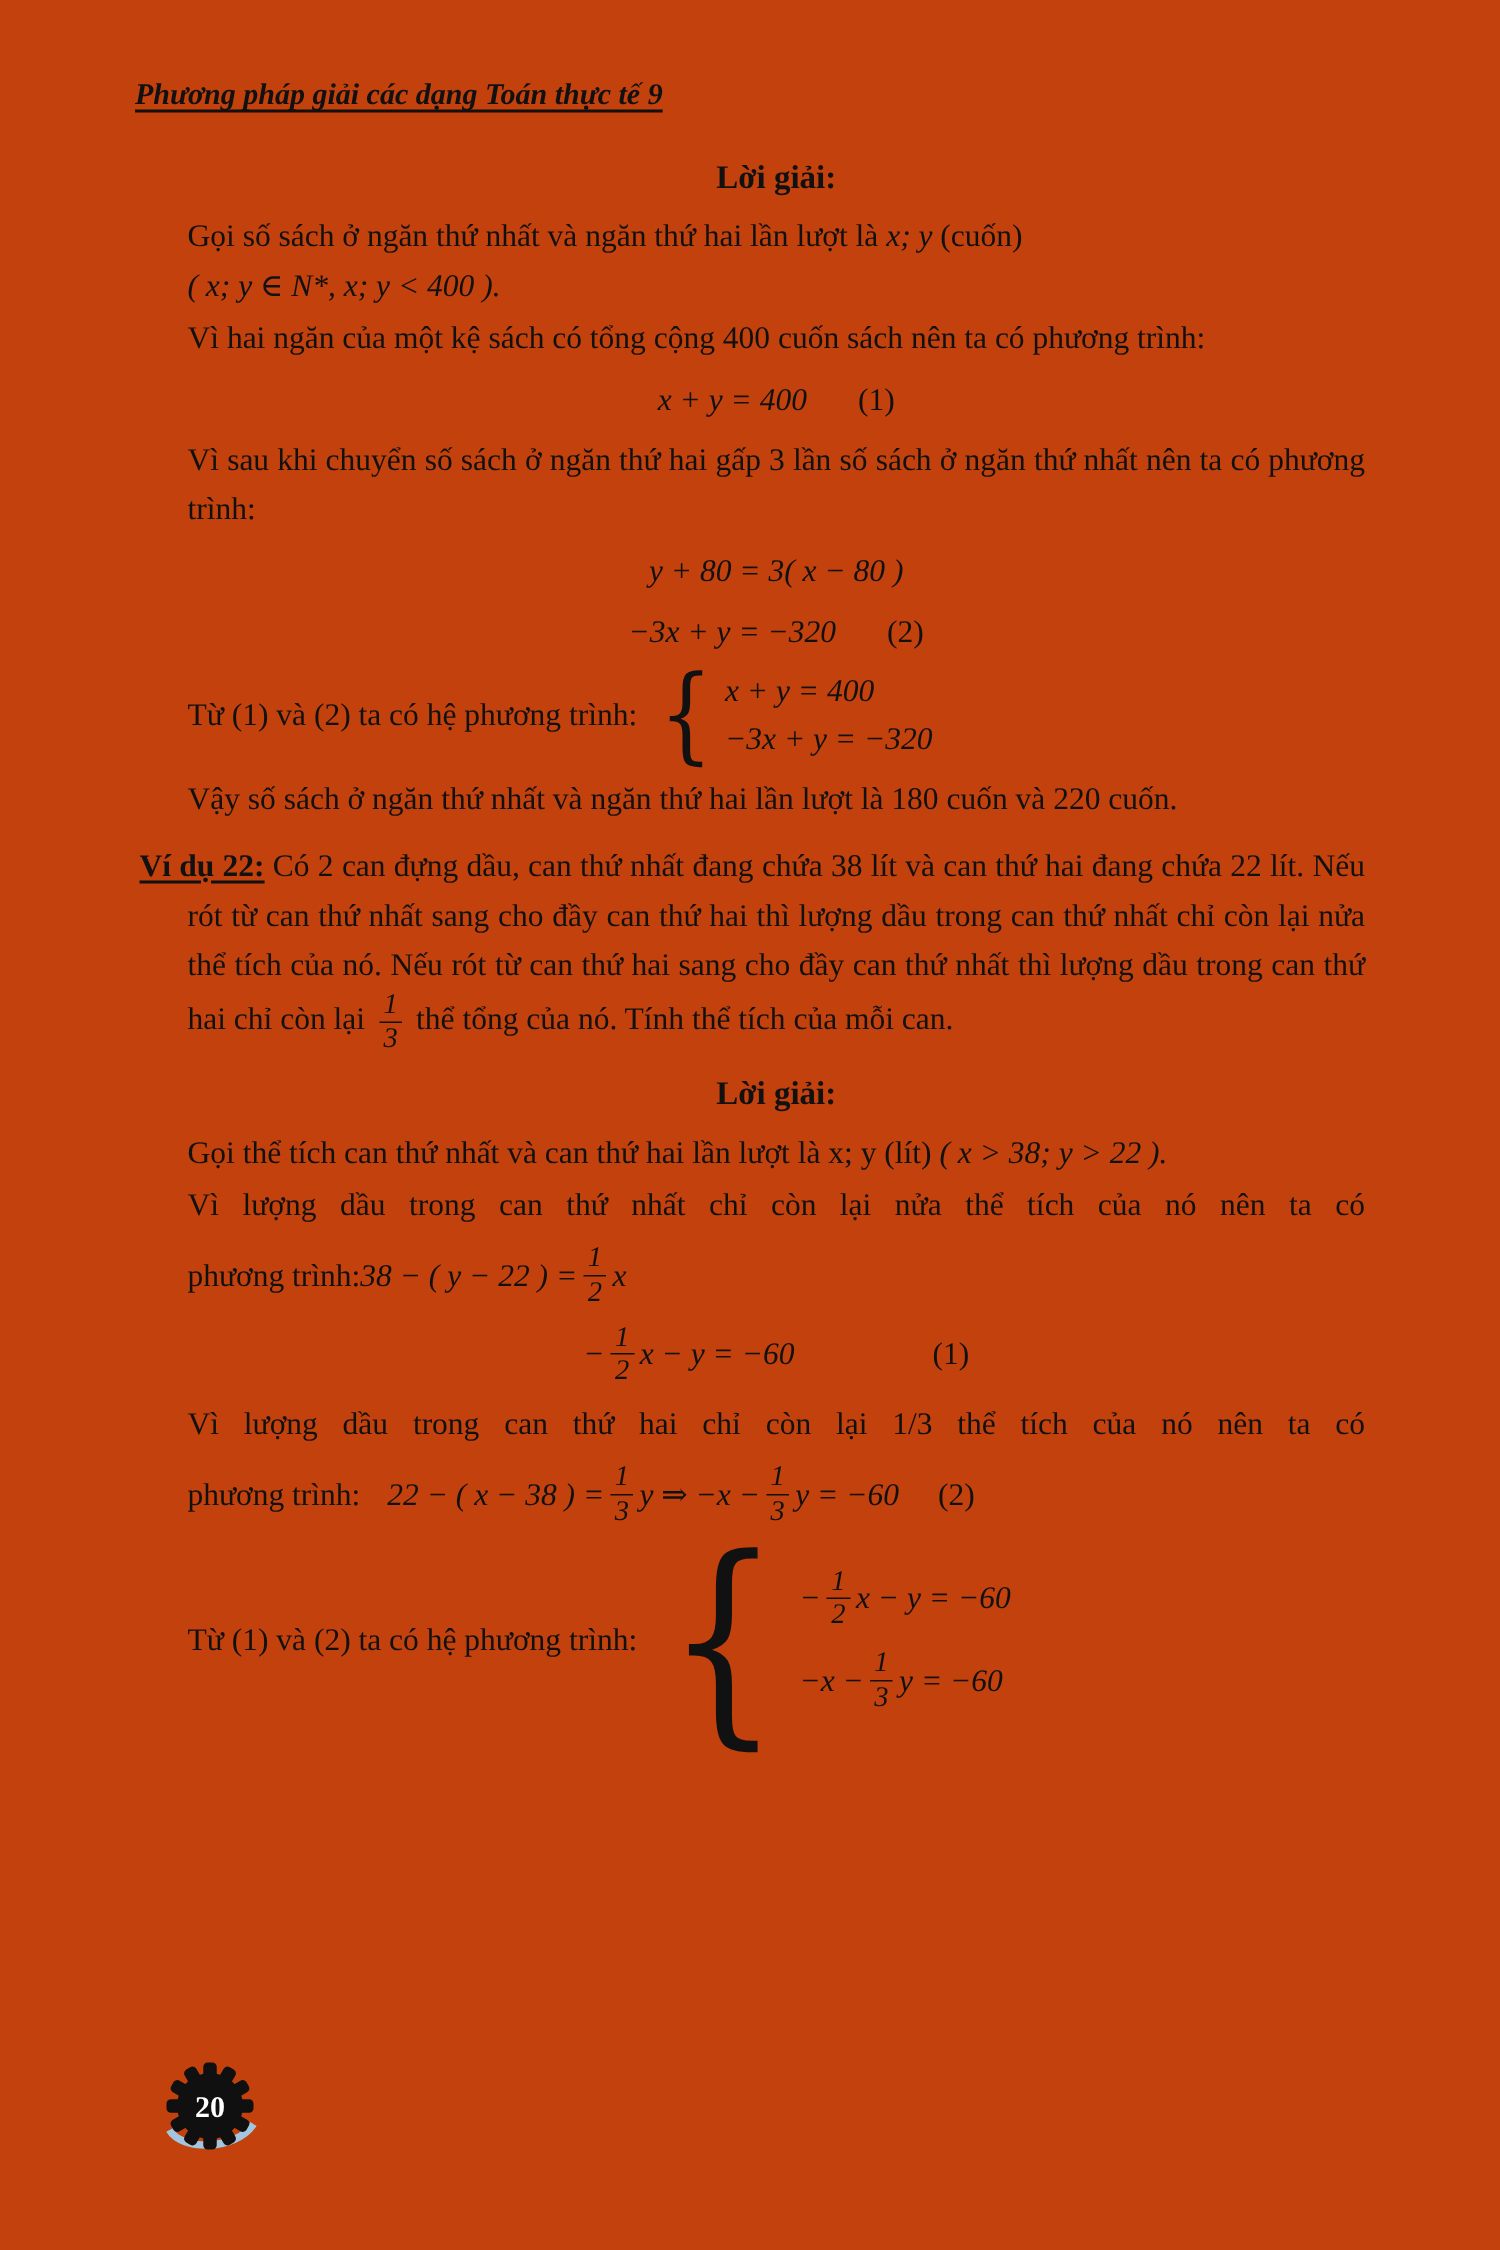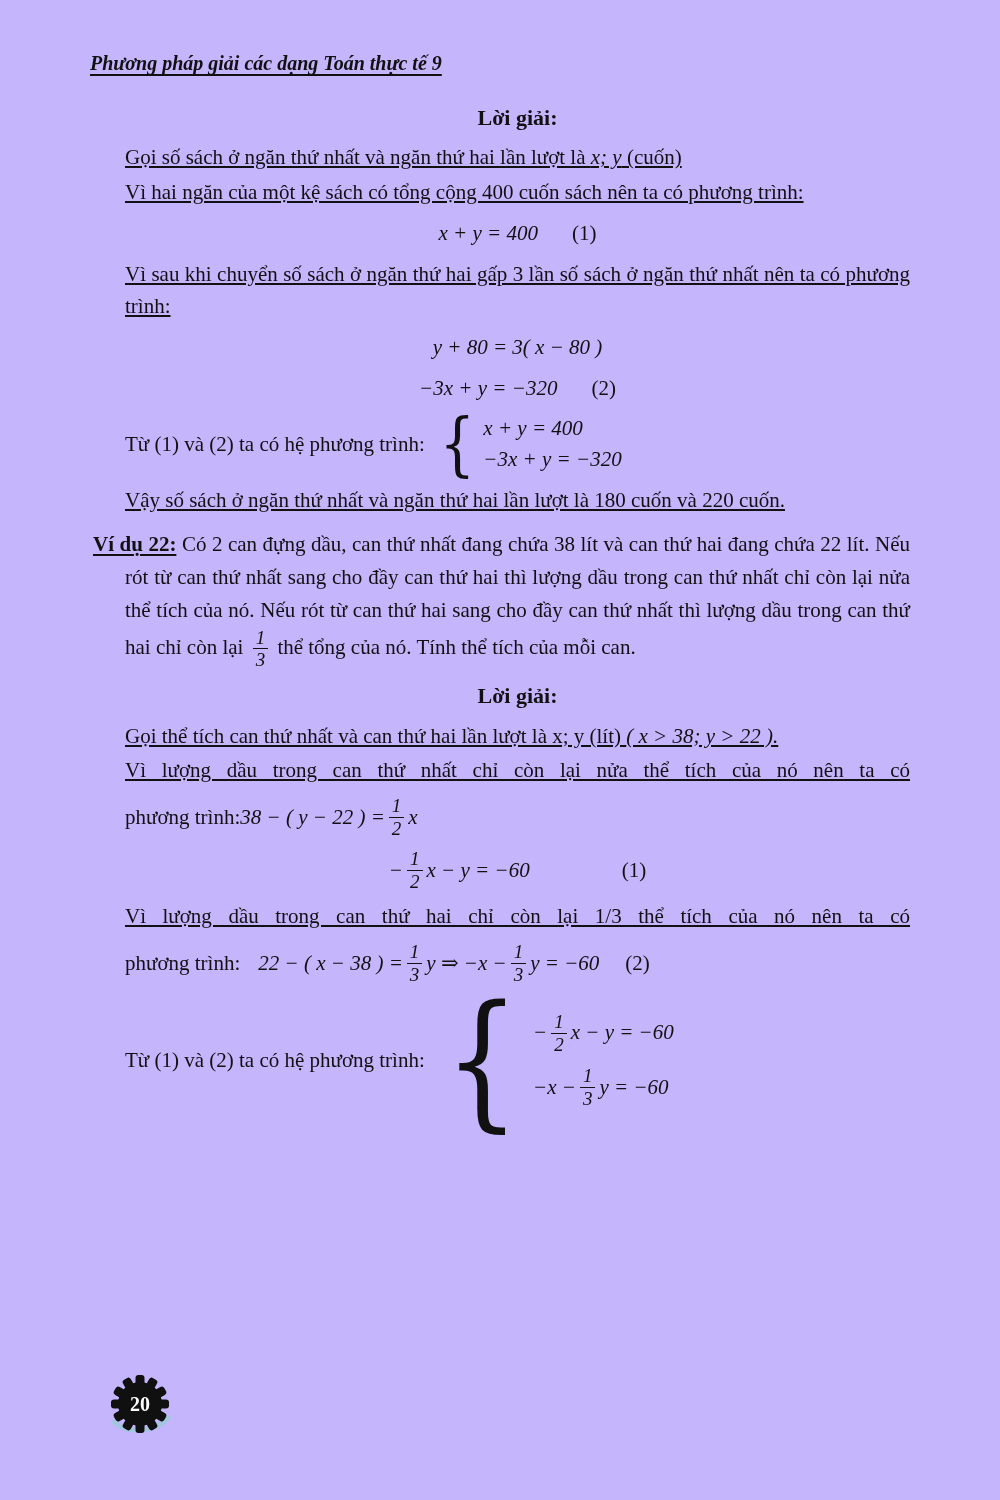--- a/index.html
+++ b/index.html
@@ -1,27 +1,27 @@
 <!DOCTYPE html>
 <html><head>
 <meta charset="utf-8">
 <style>
   * { margin:0; padding:0; box-sizing:border-box; }
   html,body { background:#ffffff; }
   body { width:1000px; height:1500px; font-family:"Liberation Serif","DejaVu Serif",serif; color:#111; }
-  .page { position:relative; width:1000px; height:1500px; background:#c4b5fd; overflow:hidden; }
+  .page { position:relative; width:1000px; height:1500px; background:#c2410c; overflow:hidden; }
 
   .header { margin:52px 90px 26px 90px; }
   .header-text { font-style:italic; font-weight:bold; font-size:20px; text-decoration:underline; text-underline-offset:4px; }
 
   .content { margin:0 90px 0 125px; font-size:21px; line-height:1.56; }
 
   .sol-title { text-align:center; font-weight:bold; font-size:22px; margin:8px 0 6px 0; }
 
-  .para { text-align:justify; margin:2px 0;text-decoration:underline; }
+  .para { text-align:justify; margin:2px 0; }
   .line { text-align:left; }
   .math { font-style:italic; }
   .stretch { text-align:justify; text-align-last:justify; }
 
   .eq-center { text-align:center; margin:8px 0; }
   .eq-label { font-style:normal; display:inline-block; }
   .gap-sm { margin-left:34px; }
   .gap-lg { margin-left:92px; }
 
   .flex-row { display:flex; align-items:center; margin:8px 0; }
@@ -58,20 +58,21 @@
   <div class="header">
     <span class="header-text">Phương pháp giải các dạng Toán thực tế 9</span>
   </div>
 
   <div class="content">
 
     <div class="sol-title">Lời giải:</div>
 
     <div class="para">
       <div class="line"><span>Gọi số sách ở ngăn thứ nhất và ngăn thứ hai lần lượt là </span><span class="math">x; y</span><span> (cuốn)</span></div>
+      <div class="line math">( x; y ∈ N*, x; y &lt; 400 ).</div>
     </div>
 
     <div class="para">Vì hai ngăn của một kệ sách có tổng cộng 400 cuốn sách nên ta có phương trình:</div>
 
     <div class="eq-center">
       <span class="math">x + y = 400</span><span class="eq-label gap-sm">(1)</span>
     </div>
 
     <div class="para">Vì sau khi chuyển số sách ở ngăn thứ hai gấp 3 lần số sách ở ngăn thứ nhất nên ta có phương trình:</div>
 

